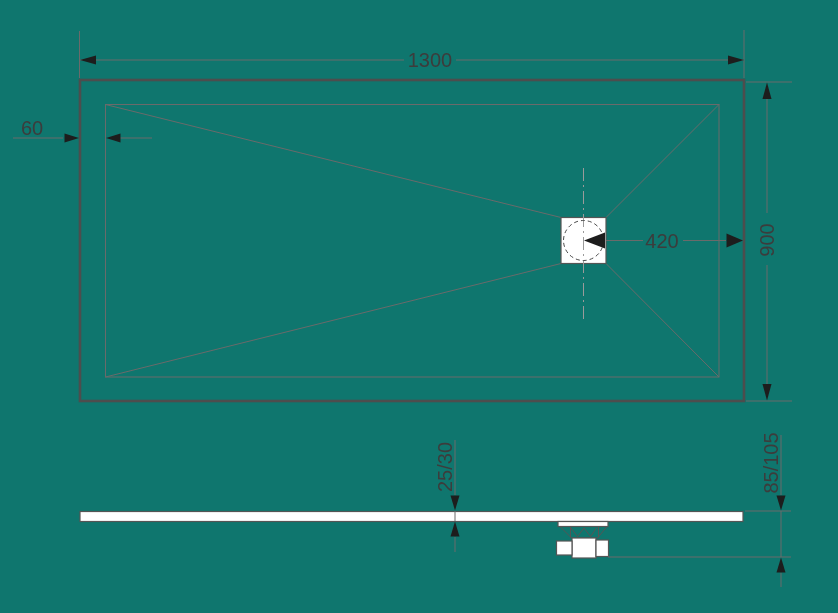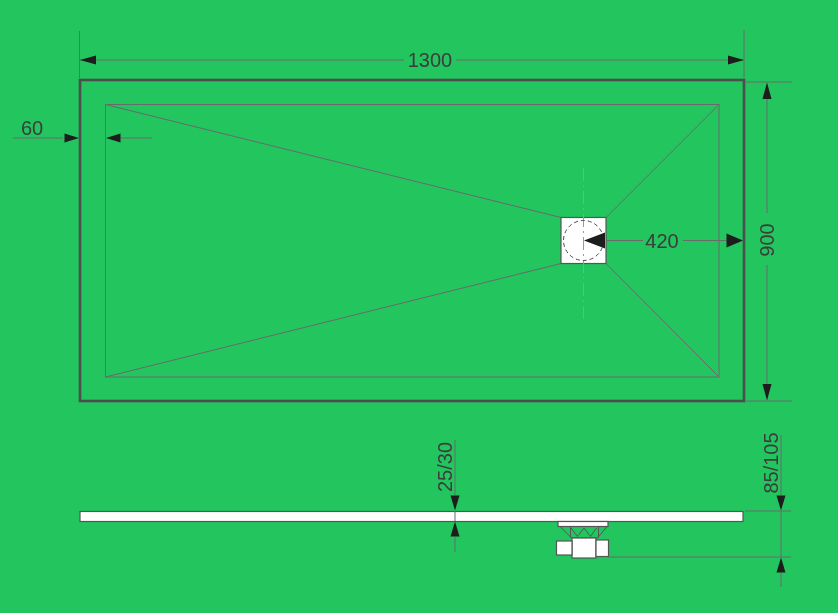--- a/index.html
+++ b/index.html
@@ -4,21 +4,21 @@
 <style>
   html, body {
     margin: 0;
     padding: 0;
     background: #ffffff;
   }
   .canvas {
     position: relative;
     width: 838px;
     height: 613px;
-    background: #22c55e;
+    background: #0f766e;
     overflow: hidden;
     text-decoration: underline;
   }
   svg { display: block; }
   .heavy  { stroke: #4d4d4d; stroke-width: 2.6; fill: none; }
   .thin   { stroke: #6a6a6a; stroke-width: 1;   fill: none; }
   .med    { stroke: #555555; stroke-width: 1.2; fill: #ffffff; }
   .medln  { stroke: #555555; stroke-width: 1;   fill: none; }
   .dim    { stroke: #6a6a6a; stroke-width: 1;   fill: none; }
   .arrow  { fill: #1d1d1d; stroke: none; }

